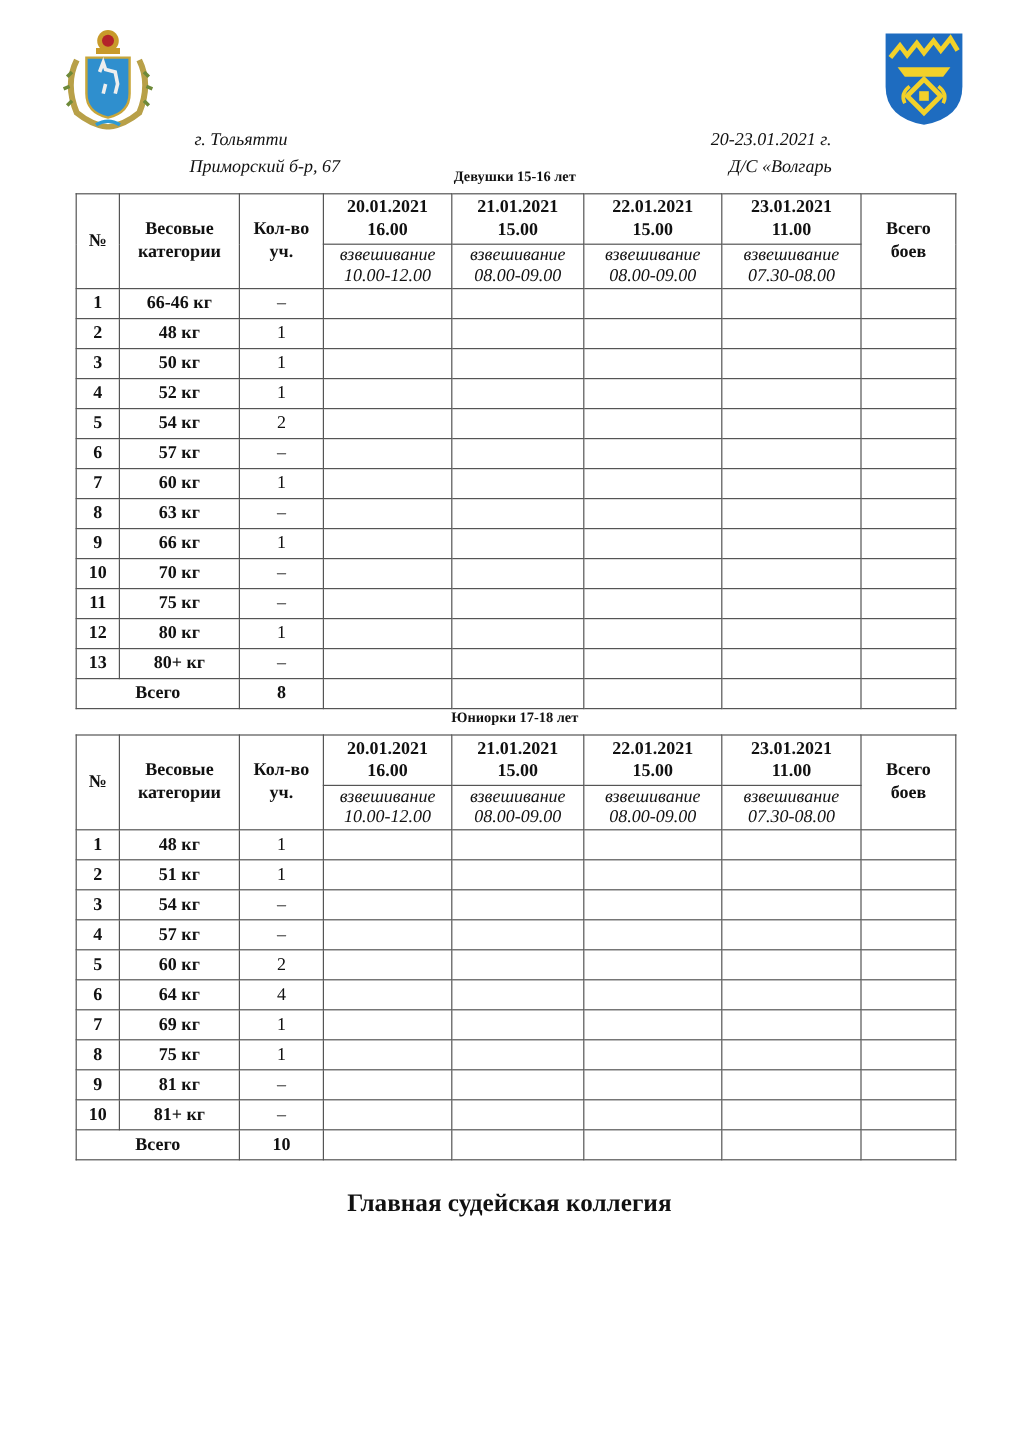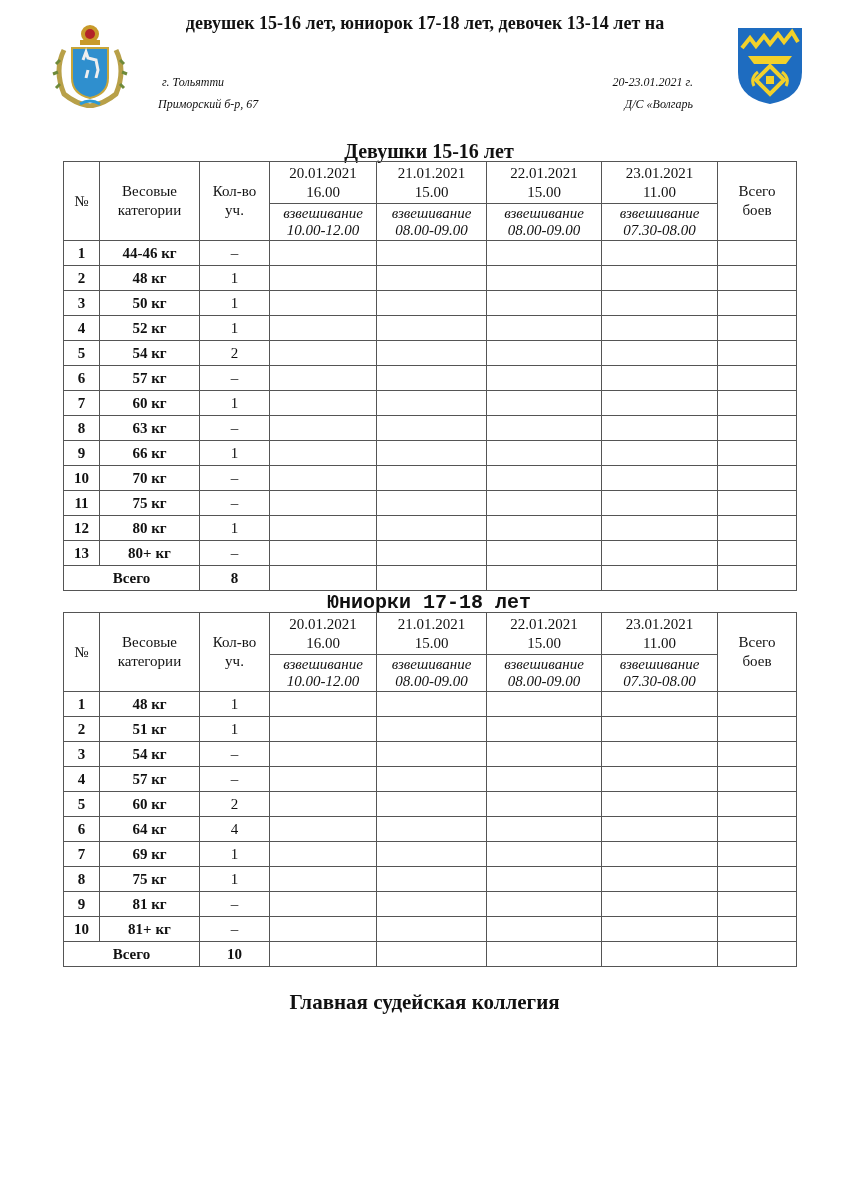--- a/index.html
+++ b/index.html
@@ -1,24 +1,24 @@
 <!DOCTYPE html>
 <html><head>
 <meta charset="utf-8">
 <style>
   html, body { margin:0; padding:0; background:#fff; }
   body { width:849px; height:1200px; position:relative; font-family:"Liberation Serif", serif; color:#111; overflow:hidden; }
   .emblem-left { position:absolute; left:50px; top:20px; width:80px; height:88px; }
   .emblem-right { position:absolute; left:736px; top:26px; width:68px; height:80px; }
   .title { position:absolute; left:140px; width:570px; top:12px; text-align:center; font-weight:bold; font-size:18px; line-height:22px; }
-  .meta { position:absolute; font-style:italic; font-size:12px; }
-  .section-title { position:absolute; left:63px; width:732px; text-align:center; font-weight:bold; font-size:20px; }
+  .meta { position:absolute; font-style:italic; font-size:15px;margin-top:34px; }
+  .section-title { position:absolute; left:63px; width:732px; text-align:center; font-weight:bold; font-size:12px; }
   table.grid { position:absolute; left:63px; width:733px; border-collapse:collapse; table-layout:fixed; }
   table.grid td, table.grid th { border:1px solid #555; padding:0; text-align:center; vertical-align:middle; font-size:15px; }
-  table.grid th { font-weight:normal; line-height:19px; }
+  table.grid th { font-weight:bold; line-height:19px; }
   table.grid th.date { height:41px; }
   table.grid td.weigh { font-style:italic; font-size:15px; line-height:17px; height:36px; font-weight:normal; }
   table.grid td.num, table.grid td.cat, table.grid td.total-label { font-weight:bold; }
   table.grid tr.body td { height:24px; }
   table.grid td.count { font-weight:normal; }
   table.grid td.total-count { font-weight:bold; }
   .footer { position:absolute; top:990px; left:0; width:849px; text-align:center; font-weight:bold; font-size:21px; }
 </style>
 </head>
 <body>
@@ -37,21 +37,20 @@
 <svg class="emblem-right" viewBox="0 0 68 80">
   <path d="M2 2 h64 v44 q0 26 -32 32 q-32 -6 -32 -32 z" fill="#1e6cc0"></path>
   <path d="M6 22 l8 -10 l6 8 l8 -10 l6 8 l8 -10 l6 8 l8 -10 l6 10" fill="none" stroke="#f2d12a" stroke-width="4"></path>
   <path d="M12 30 h44 l-6 8 h-32 z" fill="#f2d12a"></path>
   <path d="M34 40 l14 14 l-14 14 l-14 -14 z" fill="none" stroke="#f2d12a" stroke-width="4"></path>
   <rect x="30" y="50" width="8" height="8" fill="#f2d12a"></rect>
   <path d="M22 46 q-8 6 -4 14 M46 46 q8 6 4 14" fill="none" stroke="#f2d12a" stroke-width="3"></path>
 </svg>
 
 <div class="title">
-  <div>девушек 15-16 лет, юниорок 17-18 лет, девочек 13-14 лет на</div>
 </div>
 
 <div class="meta" style="left:162px; top:75px;">г. Тольятти</div>
 <div class="meta" style="right:156px; top:75px;">20-23.01.2021 г.</div>
 <div class="meta" style="left:158px; top:97px;">Приморский б-р, 67</div>
 <div class="meta" style="right:156px; top:97px;">Д/С «Волгарь</div>
 
 <div class="section-title" style="top:140px;">Девушки 15-16 лет</div>
 <table class="grid" style="top:161px;">
   <colgroup>
@@ -78,21 +77,21 @@
   <tr>
     <td class="weigh"><span>взвешивание</span><br><span>10.00-12.00</span></td>
     <td class="weigh"><span>взвешивание</span><br><span>08.00-09.00</span></td>
     <td class="weigh"><span>взвешивание</span><br><span>08.00-09.00</span></td>
     <td class="weigh"><span>взвешивание</span><br><span>07.30-08.00</span></td>
   </tr>
   </tbody>
     <tbody>
       <tr class="body">
         <td class="num">1</td>
-        <td class="cat">44-46 кг</td>
+        <td class="cat">66-46 кг</td>
         <td class="count">–</td>
         <td></td>
         <td></td>
         <td></td>
         <td></td>
         <td></td>
       </tr>
       <tr class="body">
         <td class="num">2</td>
         <td class="cat">48 кг</td>
@@ -218,21 +217,21 @@
         <td class="total-count">8</td>
         <td></td>
         <td></td>
         <td></td>
         <td></td>
         <td></td>
       </tr>
     </tbody>
 </table>
 
-<div class="section-title" style="top:591px;font-family:Liberation Mono, monospace;">Юниорки 17-18 лет</div>
+<div class="section-title" style="top:591px;">Юниорки 17-18 лет</div>
 <table class="grid" style="top:612px;">
   <colgroup>
     <col style="width:36px">
       <col style="width:100px">
       <col style="width:70px">
     <col style="width:107px">
       <col style="width:110px">
       <col style="width:115px">
       <col style="width:116px">
       <col style="width:79px">

